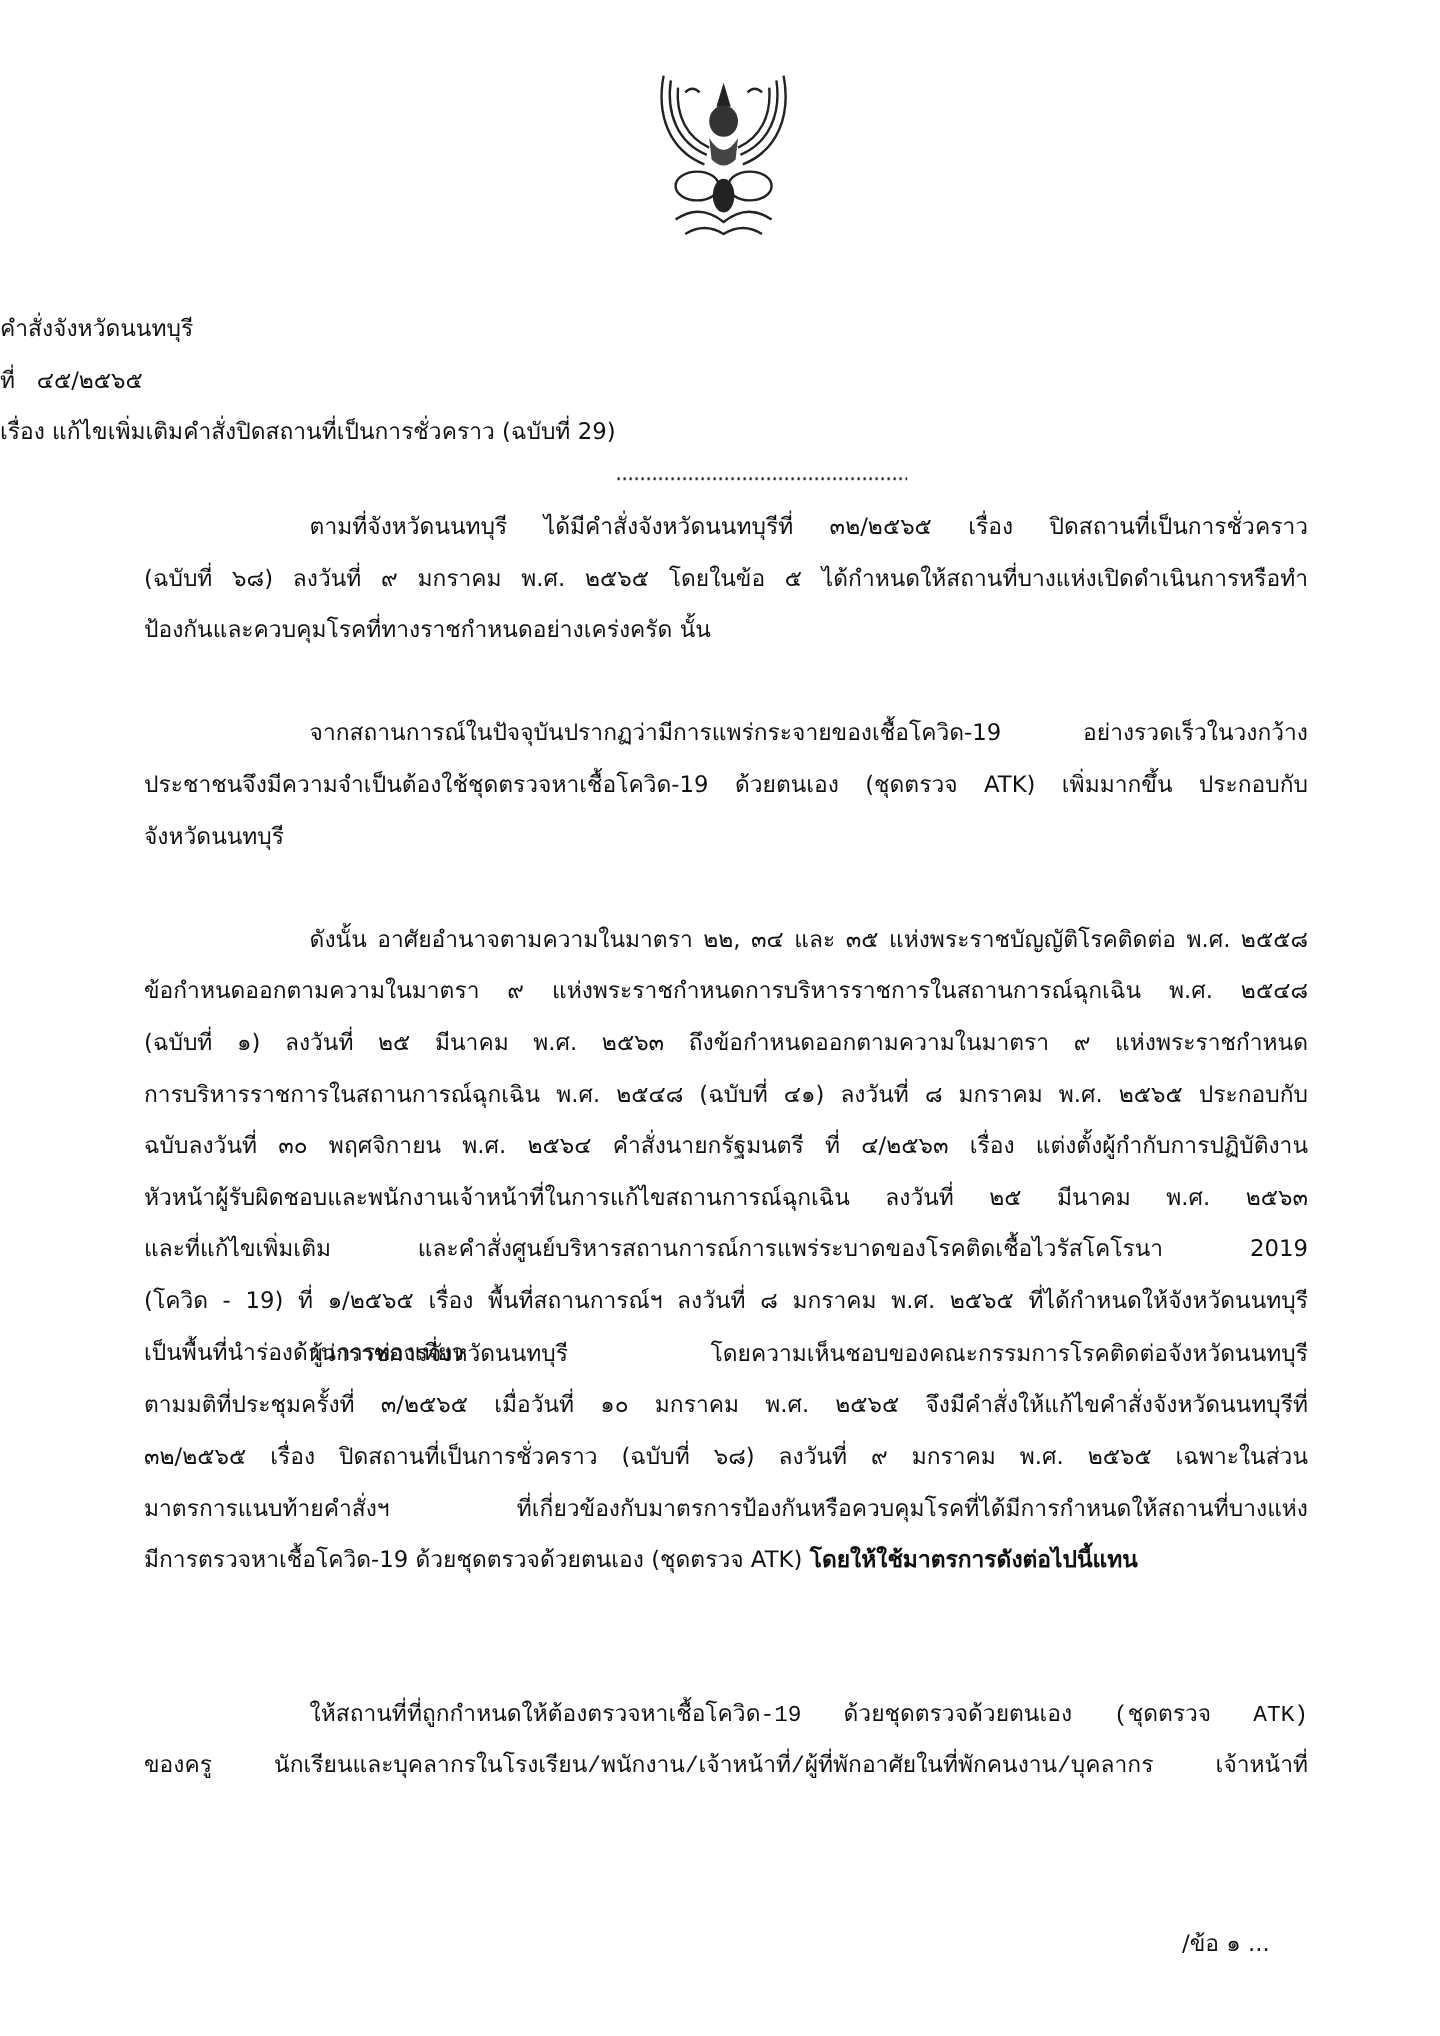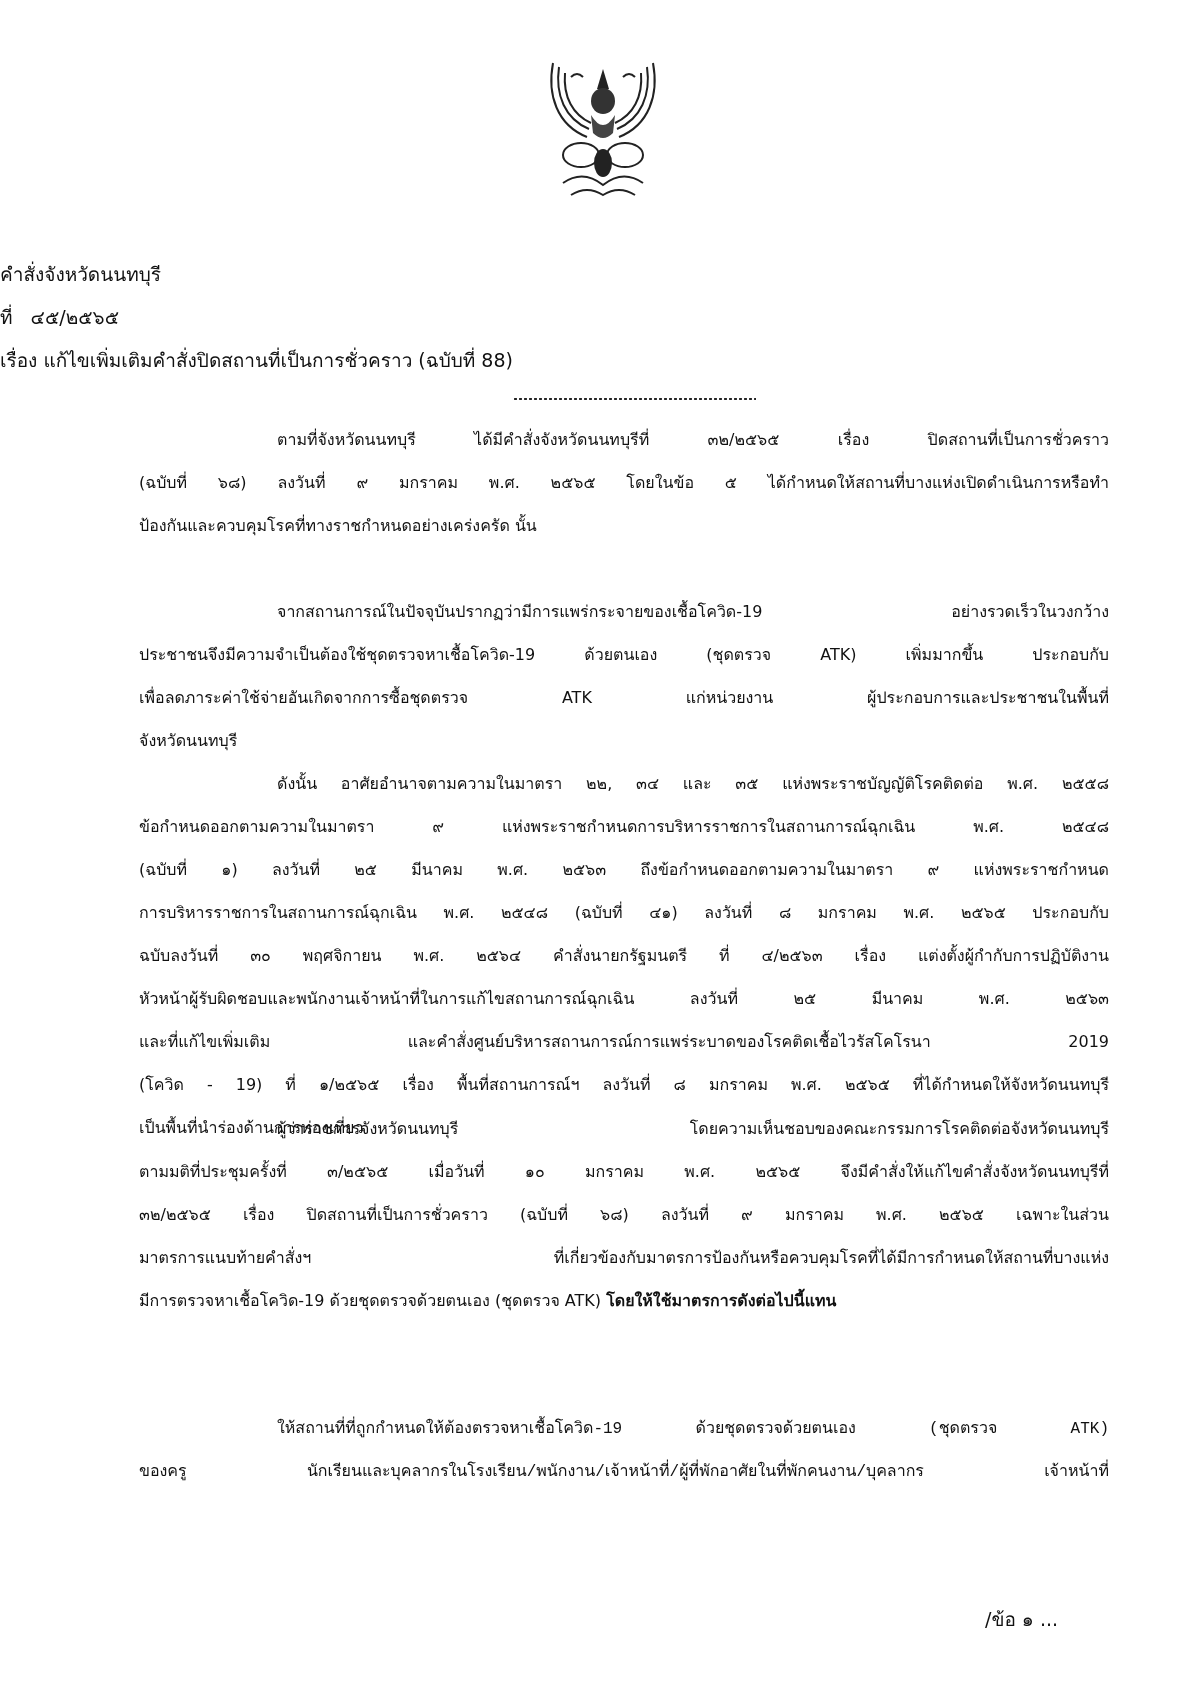--- a/index.html
+++ b/index.html
@@ -18,22 +18,22 @@
   .h1 { top: 262px; }
   .h2 { top: 305px; }
   .h2 .gap { display: inline-block; width: 18px; }
   .h3 { top: 348px; }
   .dots {
     position: absolute; left: 513px; top: 397px; width: 243px; height: 4px;
     background-image: radial-gradient(circle, #222 1.1px, transparent 1.3px);
     background-size: 5px 4px; background-repeat: repeat-x;
   }
   .body-text {
-    position: absolute; left: 139px; width: 970px;
-    font-size: 16px; line-height: 43px; text-align: justify;
+    position: absolute; left: 120px; width: 970px;
+    font-size: 19px; line-height: 43px; text-align: justify;
     text-align-last: justify;
   }
   .line { display: block; white-space: nowrap; text-align: justify; text-align-last: justify; height: 43px; }
   .line.last { text-align-last: left; }
   .line.indent { padding-left: 138px; }
   .bold { font-weight: bold; }
   .p1 { top: 418px; }
   .p2 { top: 590px; }
   .p3 { top: 762px; }
   .p4 { top: 1107px; }
@@ -65,33 +65,32 @@
     <ellipse cx="60" cy="46" rx="12" ry="13" fill="#333"></ellipse>
     <path d="M48 60 Q60 80 72 60 L70 78 Q60 88 50 78 Z" fill="#444"></path>
     <ellipse cx="60" cy="108" rx="9" ry="14" fill="#222"></ellipse>
   </svg>
 </div>
 
 <div class="heading h1">คำสั่งจังหวัดนนทบุรี</div>
 <div class="heading h2">
   <span>ที่</span><span class="gap"></span><span>๔๕/๒๕๖๕</span>
 </div>
-<div class="heading h3">เรื่อง  แก้ไขเพิ่มเติมคำสั่งปิดสถานที่เป็นการชั่วคราว (ฉบับที่ 88)</div>
+<div class="heading h3">เรื่อง  แก้ไขเพิ่มเติมคำสั่งปิดสถานที่เป็นการชั่วคราว (ฉบับที่ 29)</div>
 <div class="dots"></div>
 
 <div class="body-text p1">
   <span class="line indent">ตามที่จังหวัดนนทบุรี ได้มีคำสั่งจังหวัดนนทบุรีที่ ๓๒/๒๕๖๕ เรื่อง ปิดสถานที่เป็นการชั่วคราว</span>
   <span class="line">(ฉบับที่ ๖๘) ลงวันที่ ๙ มกราคม พ.ศ. ๒๕๖๕ โดยในข้อ ๕ ได้กำหนดให้สถานที่บางแห่งเปิดดำเนินการหรือทำ</span>
   <span class="line last">ป้องกันและควบคุมโรคที่ทางราชกำหนดอย่างเคร่งครัด นั้น</span>
 </div>
 
 <div class="body-text p2">
   <span class="line indent">จากสถานการณ์ในปัจจุบันปรากฏว่ามีการแพร่กระจายของเชื้อโควิด-19 อย่างรวดเร็วในวงกว้าง</span>
   <span class="line">ประชาชนจึงมีความจำเป็นต้องใช้ชุดตรวจหาเชื้อโควิด-19 ด้วยตนเอง (ชุดตรวจ ATK)  เพิ่มมากขึ้น ประกอบกับ</span>
-  <span class="line">เพื่อลดภาระค่าใช้จ่ายอันเกิดจากการซื้อชุดตรวจ ATK   แก่หน่วยงาน ผู้ประกอบการและประชาชนในพื้นที่</span>
   <span class="line last">จังหวัดนนทบุรี</span>
 </div>
 
 <div class="body-text p3">
   <span class="line indent">ดังนั้น อาศัยอำนาจตามความในมาตรา ๒๒, ๓๔ และ ๓๕ แห่งพระราชบัญญัติโรคติดต่อ พ.ศ. ๒๕๕๘</span>
   <span class="line">ข้อกำหนดออกตามความในมาตรา ๙ แห่งพระราชกำหนดการบริหารราชการในสถานการณ์ฉุกเฉิน พ.ศ. ๒๕๔๘</span>
   <span class="line">(ฉบับที่ ๑) ลงวันที่ ๒๕ มีนาคม พ.ศ. ๒๕๖๓ ถึงข้อกำหนดออกตามความในมาตรา ๙ แห่งพระราชกำหนด</span>
   <span class="line">การบริหารราชการในสถานการณ์ฉุกเฉิน พ.ศ. ๒๕๔๘ (ฉบับที่ ๔๑) ลงวันที่ ๘ มกราคม พ.ศ. ๒๕๖๕ ประกอบกับ</span>
   <span class="line">ฉบับลงวันที่ ๓๐ พฤศจิกายน พ.ศ. ๒๕๖๔ คำสั่งนายกรัฐมนตรี ที่ ๔/๒๕๖๓ เรื่อง แต่งตั้งผู้กำกับการปฏิบัติงาน</span>
   <span class="line">หัวหน้าผู้รับผิดชอบและพนักงานเจ้าหน้าที่ในการแก้ไขสถานการณ์ฉุกเฉิน ลงวันที่ ๒๕ มีนาคม พ.ศ. ๒๕๖๓</span>

